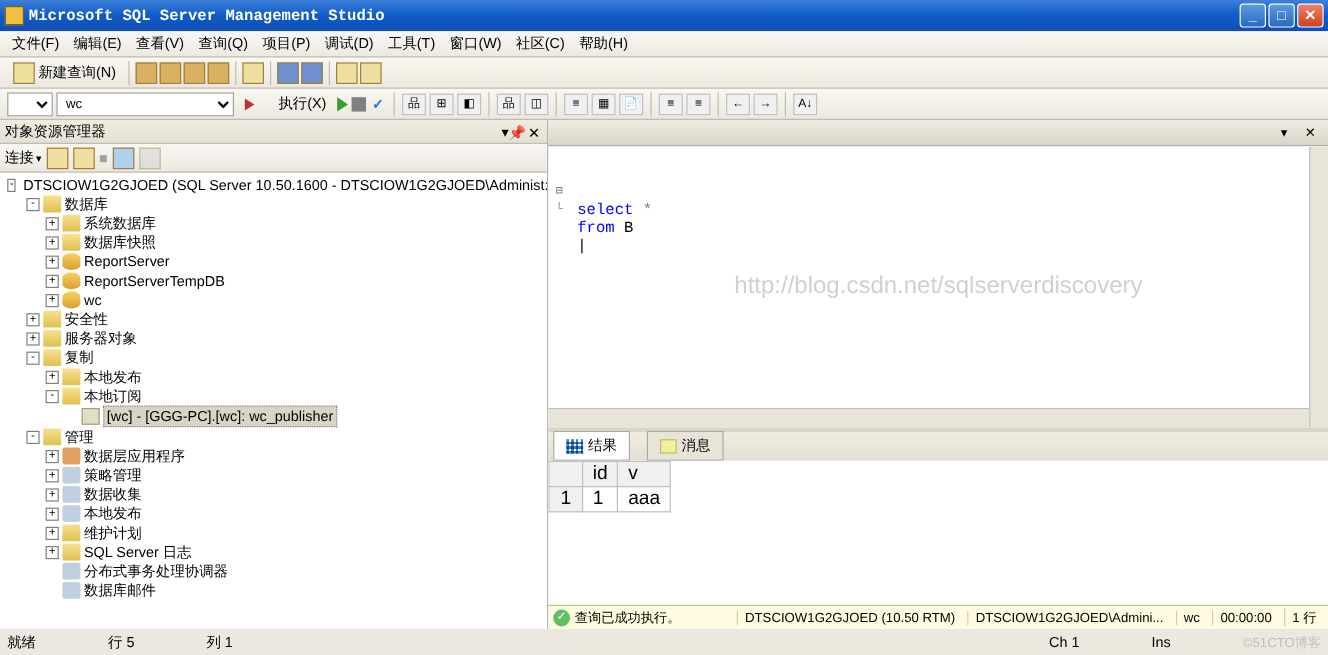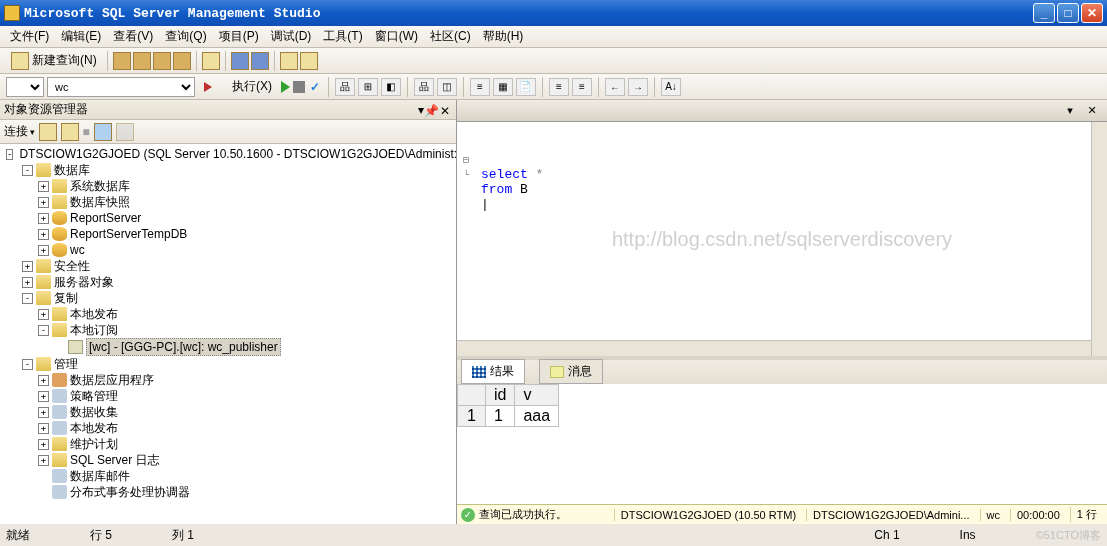--- a/index.html
+++ b/index.html
@@ -292,26 +292,26 @@
             <span class="lbl">维护计划</span>
           </li>
         <li class="pad3">
             <span class="exp">+</span>
             <span class="ic fld"></span>
             <span class="lbl">SQL Server 日志</span>
           </li>
         <li class="pad3">
             <span class="noexp"></span>
             <span class="ic other"></span>
+            <span class="lbl">分布式事务处理协调器</span>
+          </li>
+        <li class="pad3">
+            <span class="noexp"></span>
+            <span class="ic other"></span>
             <span class="lbl">数据库邮件</span>
-          </li>
-        <li class="pad3">
-            <span class="noexp"></span>
-            <span class="ic other"></span>
-            <span class="lbl">分布式事务处理协调器</span>
           </li>
       </ul>
     </div>
   </div>
 
   <div class="editorpane">
     <div class="tabstrip">
       <div class="spacer"></div>
       <div class="tclose">▾</div>
       <div class="tclose">✕</div>

